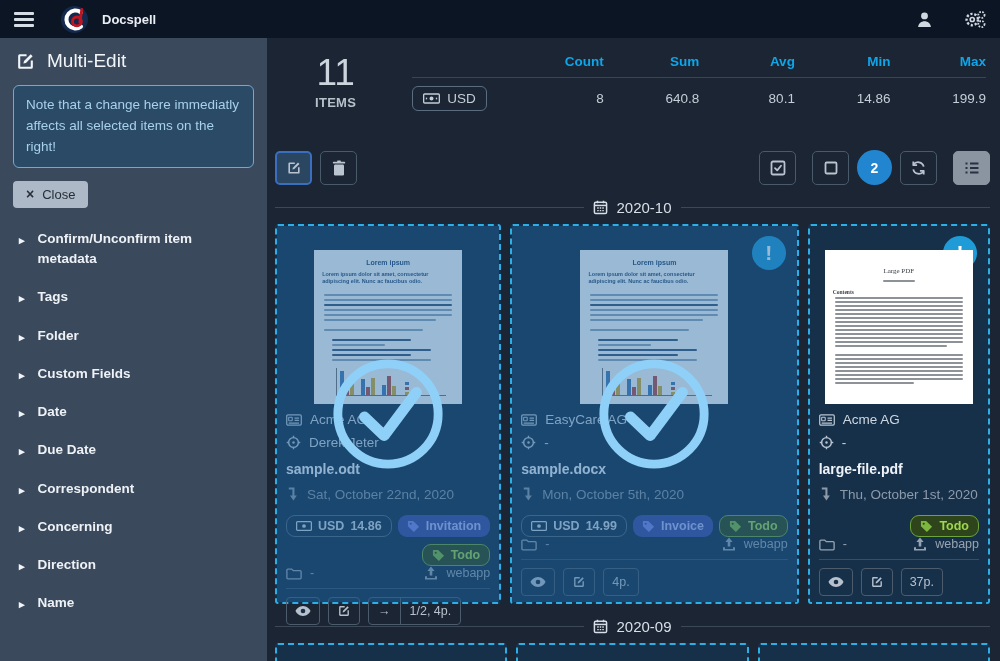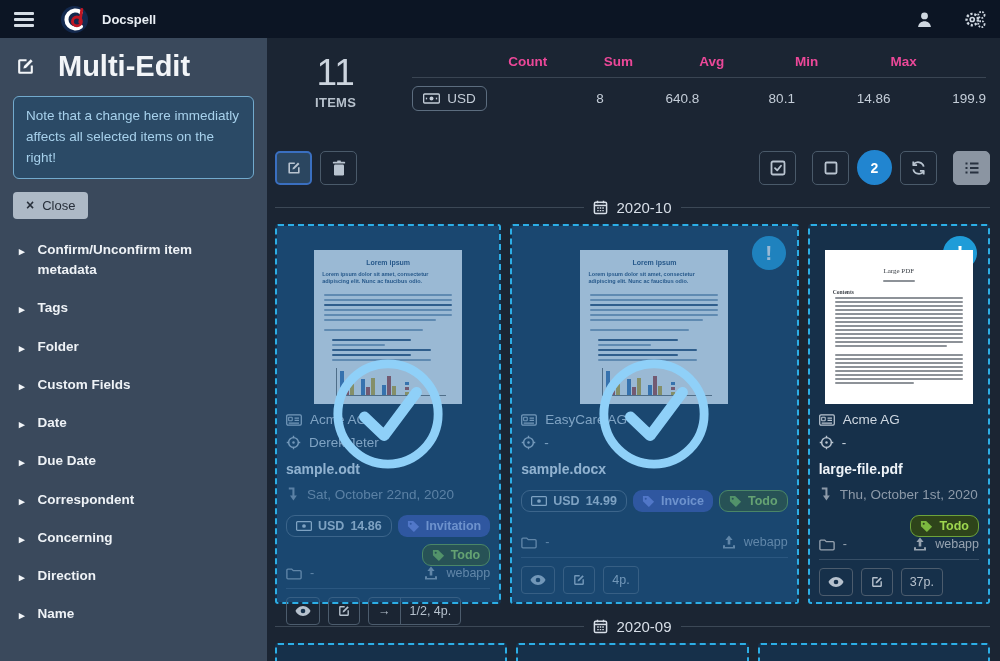--- a/index.html
+++ b/index.html
@@ -14,37 +14,37 @@
   .app-title { color:#e9eef4; font-weight:bold; font-size:13px; margin-left:13px; }
   .nav-right { margin-left:auto; display:flex; align-items:center; gap:30px; color:#cfd7e0; }
   .nav-right svg { display:block; }
 
   
   .shell { display:flex; height:623px; }
   .sidebar { width:267px; background:#3a495c; padding:10px 13px; flex:none; }
   .main { flex:1; background:#1b2533; padding:8px 10px 0 8px; overflow:hidden; }
 
   
-  .side-title { display:flex; align-items:center; gap:22px; color:#f2f5f8; font-size:29px; padding:2px 0 0 2px;font-weight:bold; }
+  .side-title { display:flex; align-items:center; gap:11px; color:#f2f5f8; font-size:19px; padding:2px 0 0 2px; }
   .side-title svg { flex:none; }
   .note-box { margin-top:13px; border:1px solid #72aacd; border-radius:6px; background:#2b4a66; color:#a7d1ec; font-size:13.5px; line-height:1.55; padding:9px 12px; }
   .close-btn { margin-top:13px; display:inline-flex; align-items:center; gap:8px; background:#adb9c6; color:#272f3a; border:none; border-radius:4px; padding:6px 13px; font-size:13px; font-family:inherit; cursor:pointer; }
   .close-x { font-weight:bold; font-size:14px; line-height:1; }
   .acc-list { margin-top:12px; }
   .acc-item { display:flex; align-items:flex-start; gap:13px; padding:9px 2px 9px 6px; color:#eef2f6; font-weight:bold; font-size:13.5px; line-height:1.5; cursor:pointer; }
   .caret { font-size:11px; color:#f2f5f8; margin-top:3px; flex:none; }
 
   
   .summary-row { display:flex; align-items:flex-start; height:96px; padding-top:8px; }
   .items-count { margin-left:40px; text-align:center; }
   .items-count .num { font-size:37px; color:#ccd4de; line-height:1.0; }
   .items-count .lbl { font-size:13px; font-weight:bold; color:#b7c1cc; margin-top:4px; letter-spacing:.3px; }
   .stats { flex:1; margin-left:56px; margin-right:4px; }
   .stats-head { display:grid; grid-template-columns:96px 1fr 1fr 1fr 1fr 1fr; padding-bottom:8px; border-bottom:1px solid #3a4553; }
-  .stats-head div { text-align:left; color:#ec4899; font-weight:bold; font-size:13.5px; }
+  .stats-head div { text-align:right; color:#0ea5e9; font-weight:bold; font-size:13.5px; }
   .stats-body { display:grid; grid-template-columns:96px 1fr 1fr 1fr 1fr 1fr; align-items:center; padding-top:8px; }
   .stats-body div { text-align:right; color:#c4cdd8; font-size:13.5px; }
   .currency-badge { display:inline-flex; align-items:center; gap:7px; border:1px solid #5c6d7f; border-radius:6px; color:#ccd5df; font-size:13.5px; padding:4px 10px; justify-self:start; }
 
   
   .toolbar { display:flex; align-items:center; margin-top:8px; }
   .tbtn { width:37px; height:34px; border:1px solid #4a5a6a; border-radius:5px; background:transparent; color:#b9c4d0; display:inline-flex; align-items:center; justify-content:center; cursor:pointer; }
   .tbtn + .tbtn { margin-left:8px; }
   .tbtn.active-edit { border:2px solid #3a6fc0; background:#2b4660; }
   .tbtn.active-view { background:#8b95a2; border-color:#8b95a2; color:#27313f; }
@@ -489,20 +489,27 @@
         </div>
         <div class="meta-row">
           <svg width="15" height="15" viewBox="0 0 16 16" fill="none" stroke="currentColor">
             <circle cx="8" cy="8" r="5.2" stroke-width="1.5"></circle>
             <path d="M8 0.8v2.6M8 12.6v2.6M0.8 8h2.6M12.6 8h2.6" stroke-width="1.5"></path>
             <circle cx="8" cy="8" r="1.3" fill="currentColor" stroke="none"></circle>
           </svg>
           <span>-</span>
         </div>
         <div class="item-name">sample.docx</div>
+        <div class="date-row">
+          <svg width="13" height="15" viewBox="0 0 14 16" fill="none" stroke="currentColor">
+            <path d="M3 1.5h5v8" stroke-width="2.2"></path>
+            <path d="M4.3 9l3.7 5.5L11.7 9z" fill="currentColor" stroke="none"></path>
+          </svg>
+          <span>Mon, October 5th, 2020</span>
+        </div>
         <div class="badge-rows">
           <div class="badge-row" style="justify-content:flex-start">
             <span class="badge amount">
               <svg width="16" height="10" viewBox="0 0 18 11">
                 <rect x="0.7" y="0.7" width="16.6" height="9.6" rx="1" fill="none" stroke="currentColor" stroke-width="1.4"></rect>
                 <circle cx="9" cy="5.5" r="2.1" fill="currentColor"></circle>
               </svg>
               <span class="cur">USD</span>
               <span>14.99</span>
             </span>

